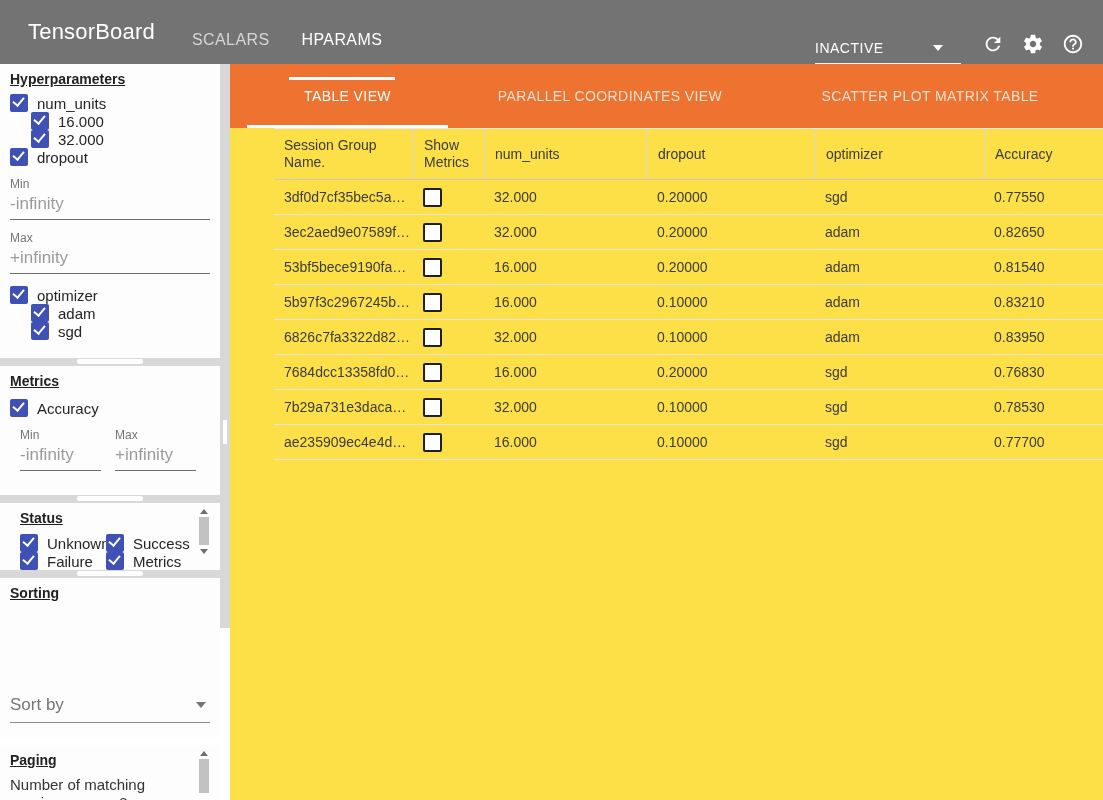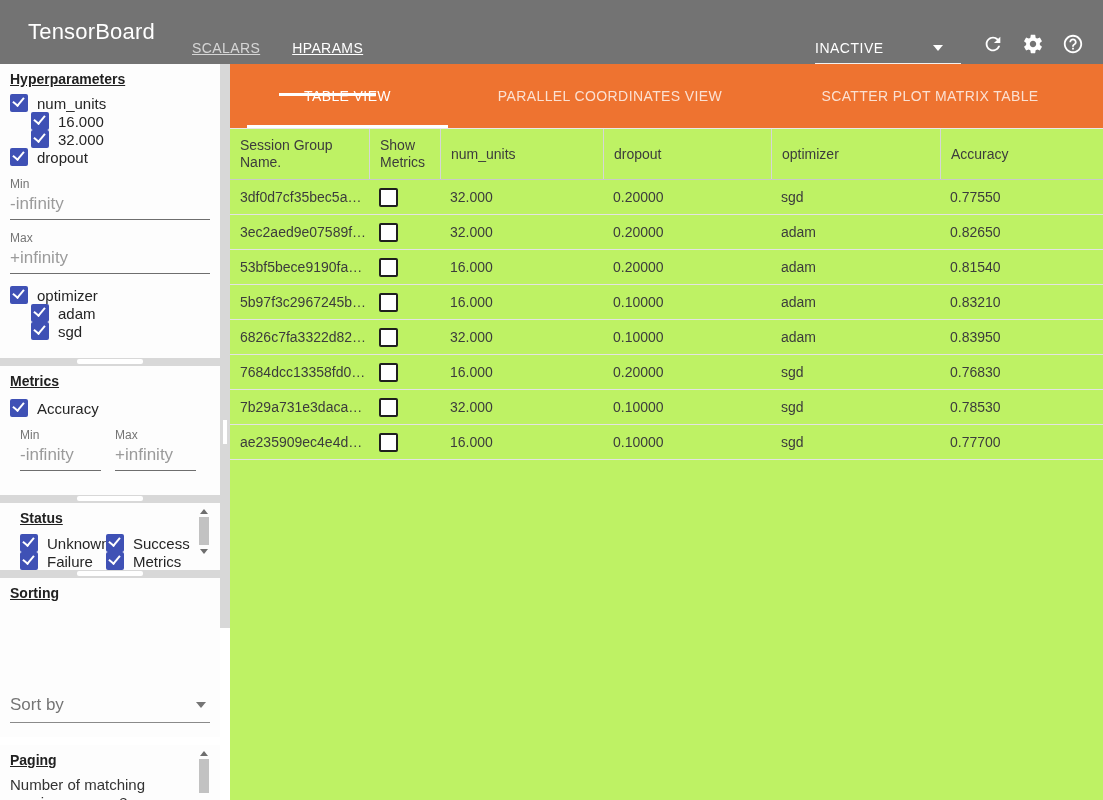--- a/index.html
+++ b/index.html
@@ -4,22 +4,22 @@
 <style>
   html,body{margin:0;padding:0;}
   body{width:1103px;height:800px;position:relative;overflow:hidden;background:#fff;
        font-family:"Liberation Sans",sans-serif;-webkit-font-smoothing:antialiased;}
 
   
   .appbar{position:absolute;left:0;top:0;width:1103px;height:64px;background:#737373;z-index:5;}
   .logo{position:absolute;left:28px;top:50%;transform:translateY(-50%);color:#fff;
         font-size:22px;font-weight:500;letter-spacing:.2px;}
   .nav-tabs{position:absolute;left:176px;top:0;height:64px;display:flex;}
-  .nav-tab{height:64px;display:flex;align-items:center;padding:16px 16px;position:relative;
-           font-size:14px;font-weight:500;letter-spacing:.4px;color:rgba(255,255,255,.7);cursor:pointer;text-decoration:underline;}
+  .nav-tab{height:64px;display:flex;align-items:center;padding:8px 16px;position:relative;
+           font-size:16px;font-weight:500;letter-spacing:.4px;color:rgba(255,255,255,.7);cursor:pointer;}
   .nav-tab.active{color:#fff;}
   .nav-tab.active::after{content:"";position:absolute;left:3px;right:3px;bottom:0;height:3px;background:#fff;}
   .appbar-right{position:absolute;right:10px;top:0;height:64px;display:flex;align-items:flex-end;}
   .run-select{width:146px;margin-right:12px;position:relative;color:#fff;cursor:pointer;}
   .run-select .val{display:block;font-size:14px;letter-spacing:.5px;padding-bottom:8px;}
   .run-select .underline{position:absolute;left:0;right:0;bottom:0;height:1px;background:rgba(255,255,255,.9);}
   .run-select .caret{position:absolute;right:18px;top:5px;width:0;height:0;
         border-left:5px solid transparent;border-right:5px solid transparent;border-top:6px solid #fff;}
   .icon-btn{width:40px;height:40px;display:flex;align-items:center;justify-content:center;cursor:pointer;}
   .icon-btn svg{width:22px;height:22px;fill:#fff;}
@@ -69,29 +69,29 @@
 
   .sorting-inner{padding:7px 10px;}
   .select{position:absolute;left:10px;right:10px;border-bottom:1px solid #8a8a8a;
           color:#757575;font-size:17px;padding-bottom:7px;cursor:pointer;}
   .select .caret{position:absolute;right:4px;top:7px;width:0;height:0;
         border-left:5px solid transparent;border-right:5px solid transparent;border-top:6px solid #757575;}
   #sort-by{top:117px;}
   .paging-text{margin-top:8px;font-size:15px;color:#333;line-height:18px;width:178px;}
 
   
-  .main{position:absolute;left:230px;top:64px;width:873px;height:736px;background:#bef264;}
+  .main{position:absolute;left:230px;top:64px;width:873px;height:736px;background:#fde047;}
   .view-tabs{position:absolute;left:0;top:0;right:0;height:64px;background:#ee7330;}
   .vtab{position:absolute;top:0;height:64px;display:flex;align-items:center;justify-content:center;
         font-size:14px;font-weight:500;letter-spacing:.4px;color:rgba(255,255,255,.78);cursor:pointer;}
   .vtab.active{color:#fff;}
   #vtab1{left:17px;width:201px;} #vtab2{left:218px;width:324px;} #vtab3{left:542px;width:316px;}
   .indicator{position:absolute;left:17px;bottom:0;width:201px;height:3px;background:#fff;}
 
-  .htable{position:absolute;left:0;top:64px;right:0;}
+  .htable{position:absolute;left:0;top:64px;right:0;padding-left:44px;}
   .thead,.trow{display:grid;grid-template-columns:139px 71px 163px 168px 169px 1fr;}
   .thead{height:52px;border-bottom:1px solid #c9c9c9;border-top:1px solid #e9e9e9;box-sizing:border-box;}
   .th{display:flex;align-items:center;padding:0 10px;font-size:14px;color:#3c3c3c;line-height:17px;}
   .th + .th{border-left:1px solid #d6d6d6;}
   .trow{height:35px;border-bottom:1px solid #e3e3e3;box-sizing:border-box;}
   .td{display:flex;align-items:center;padding:0 10px;font-size:14px;color:#3c3c3c;
       white-space:nowrap;overflow:hidden;}
   .cb-empty{width:15px;height:15px;border:2px solid #1f1f1f;border-radius:2px;background:#fff;cursor:pointer;}
 </style>
 </head>

